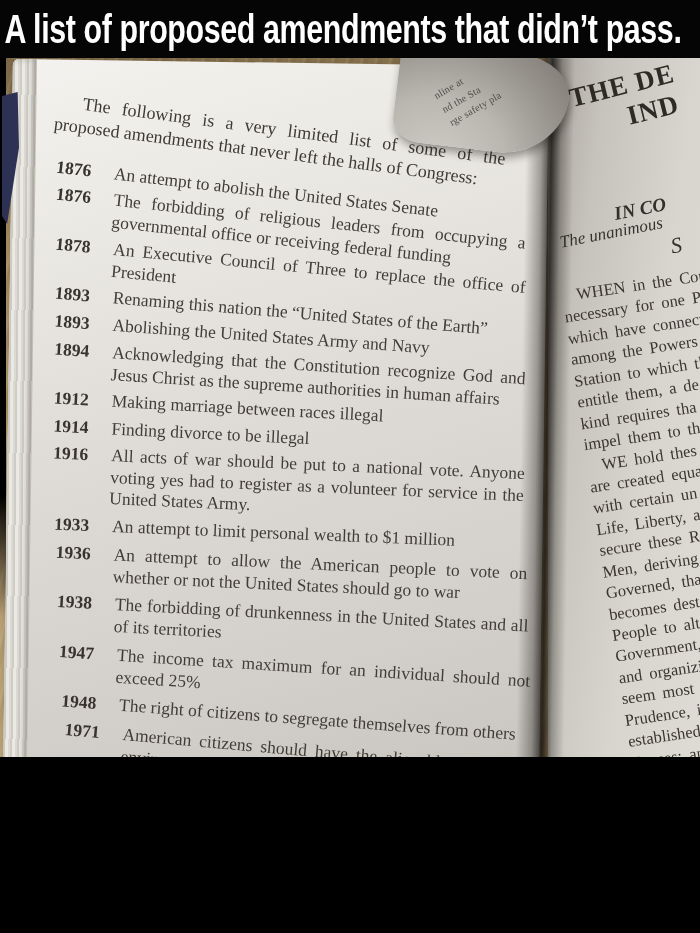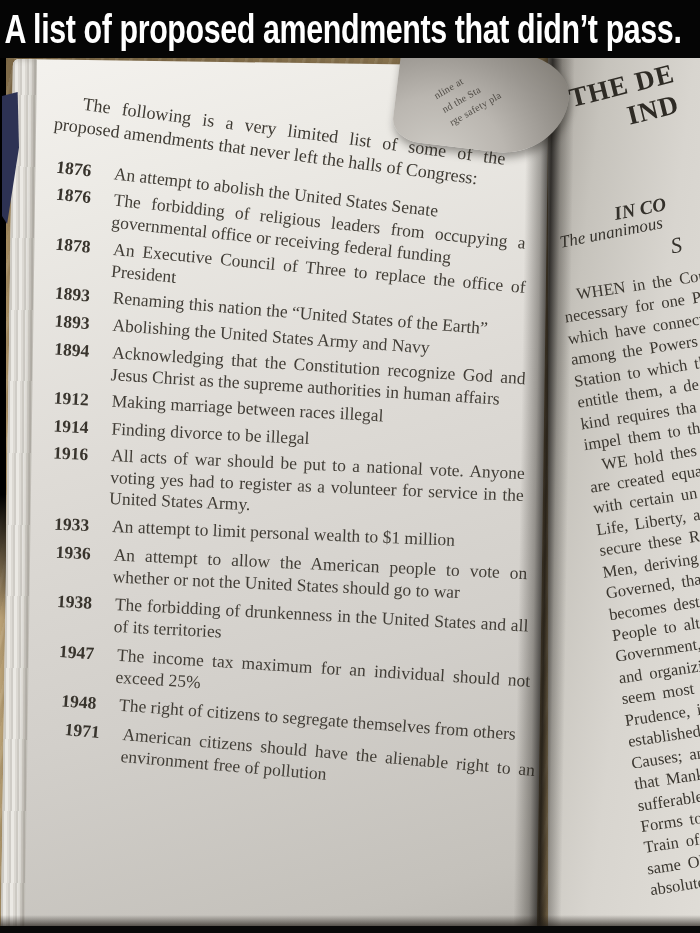--- a/index.html
+++ b/index.html
@@ -1,16 +1,16 @@
 <!DOCTYPE html>
 <html><head>
 <meta charset="utf-8">
 <style>
   html,body{margin:0;padding:0;background:#000;}
-  #stage{position:relative;width:700px;height:933px;overflow:hidden;background:#0a0a0a;
+  #stage{position:relative;width:700px;height:757px;overflow:hidden;background:#0a0a0a;
          font-family:"Liberation Serif",serif;}
 
   
   #caption-bar{position:absolute;left:0;top:0;width:700px;height:58px;background:#050505;
                display:flex;align-items:center;overflow:hidden;}
   #caption-bar .cap{color:#fff;font-family:"Liberation Sans",sans-serif;font-weight:700;
                font-size:40px;letter-spacing:-0.5px;white-space:nowrap;display:inline-block;
                transform:scaleX(0.76);transform-origin:left center;padding-left:6px;}
 
   

